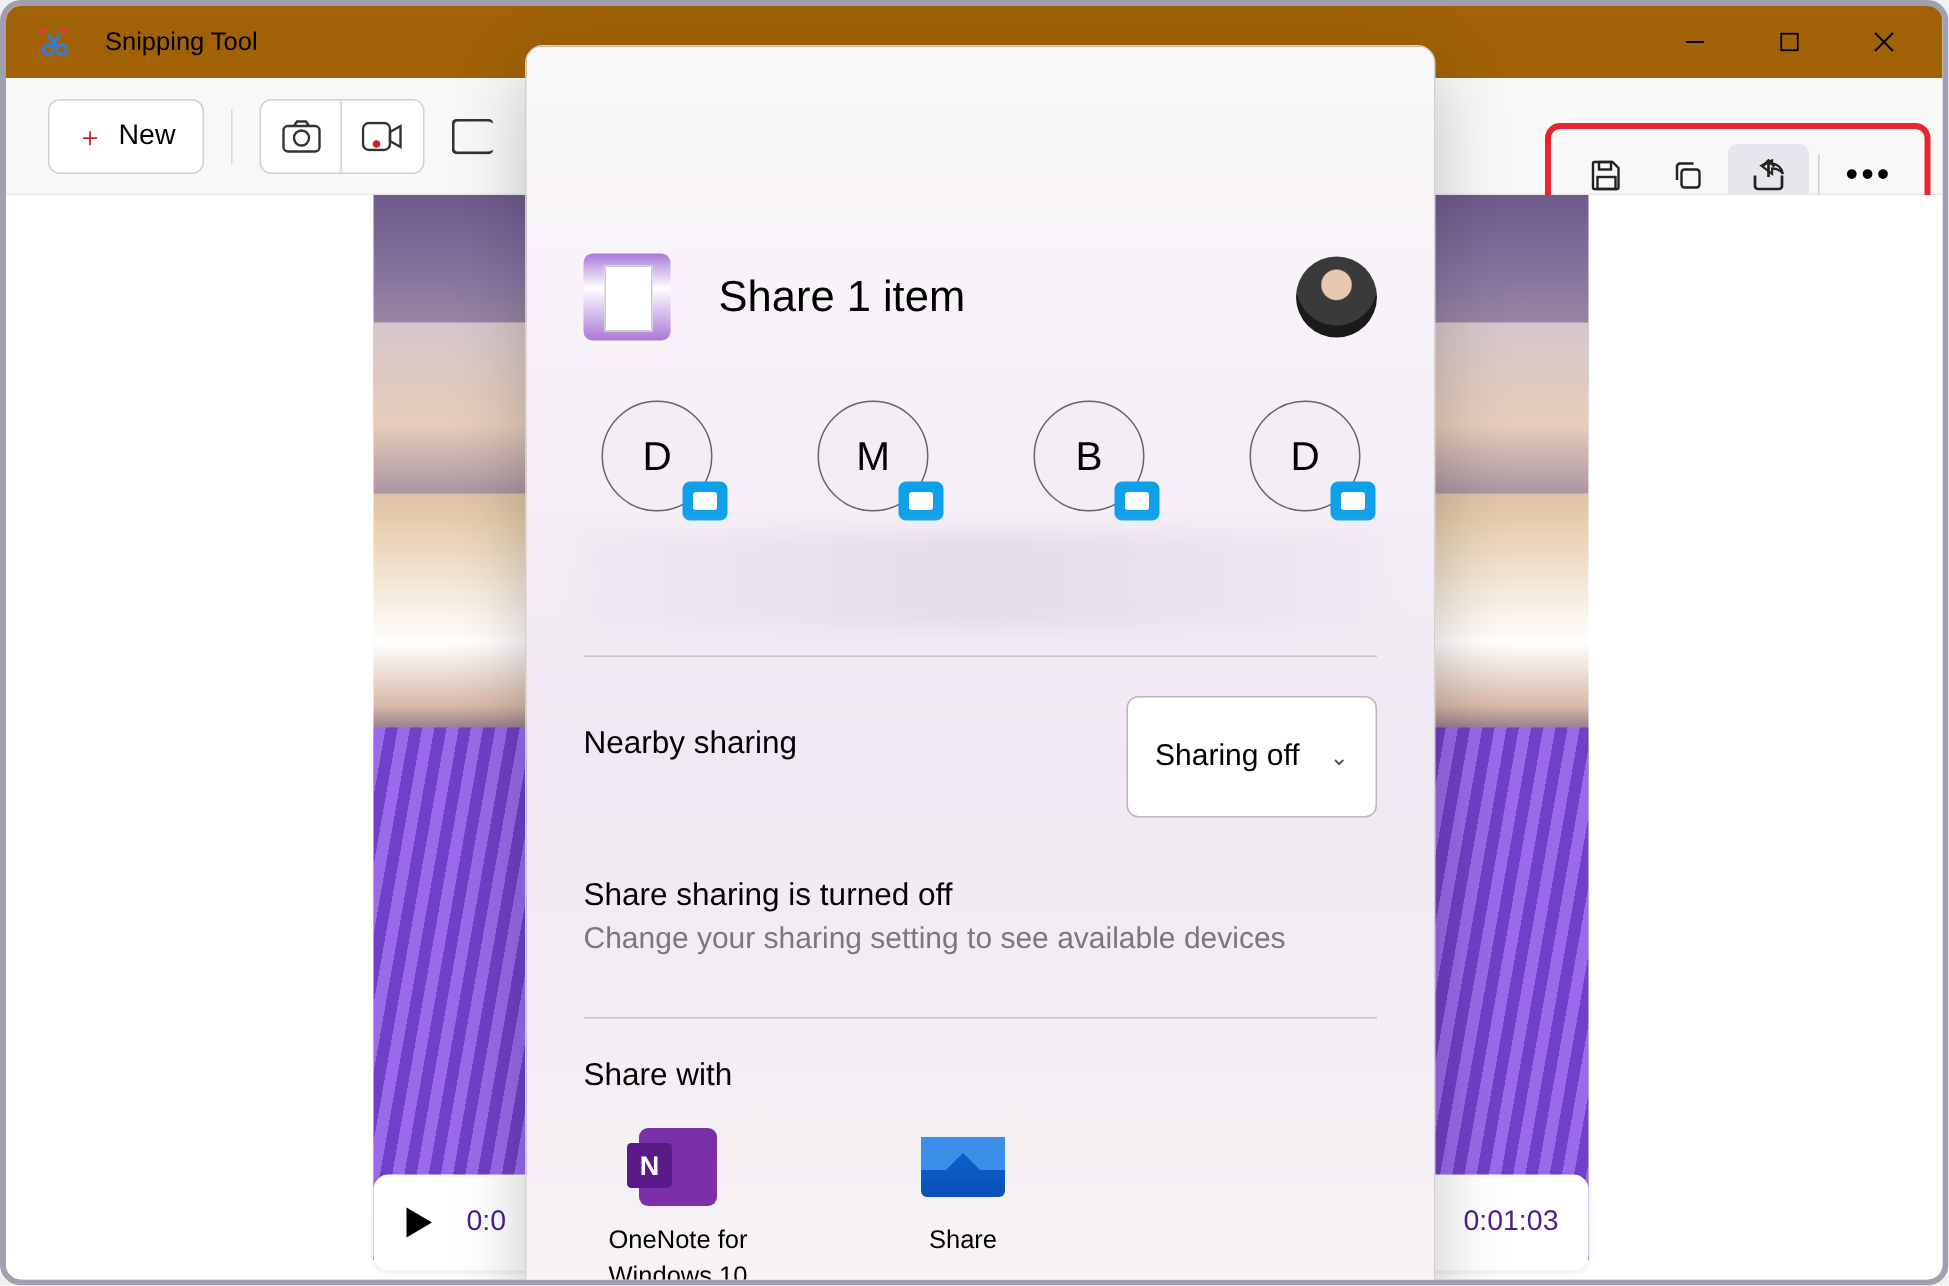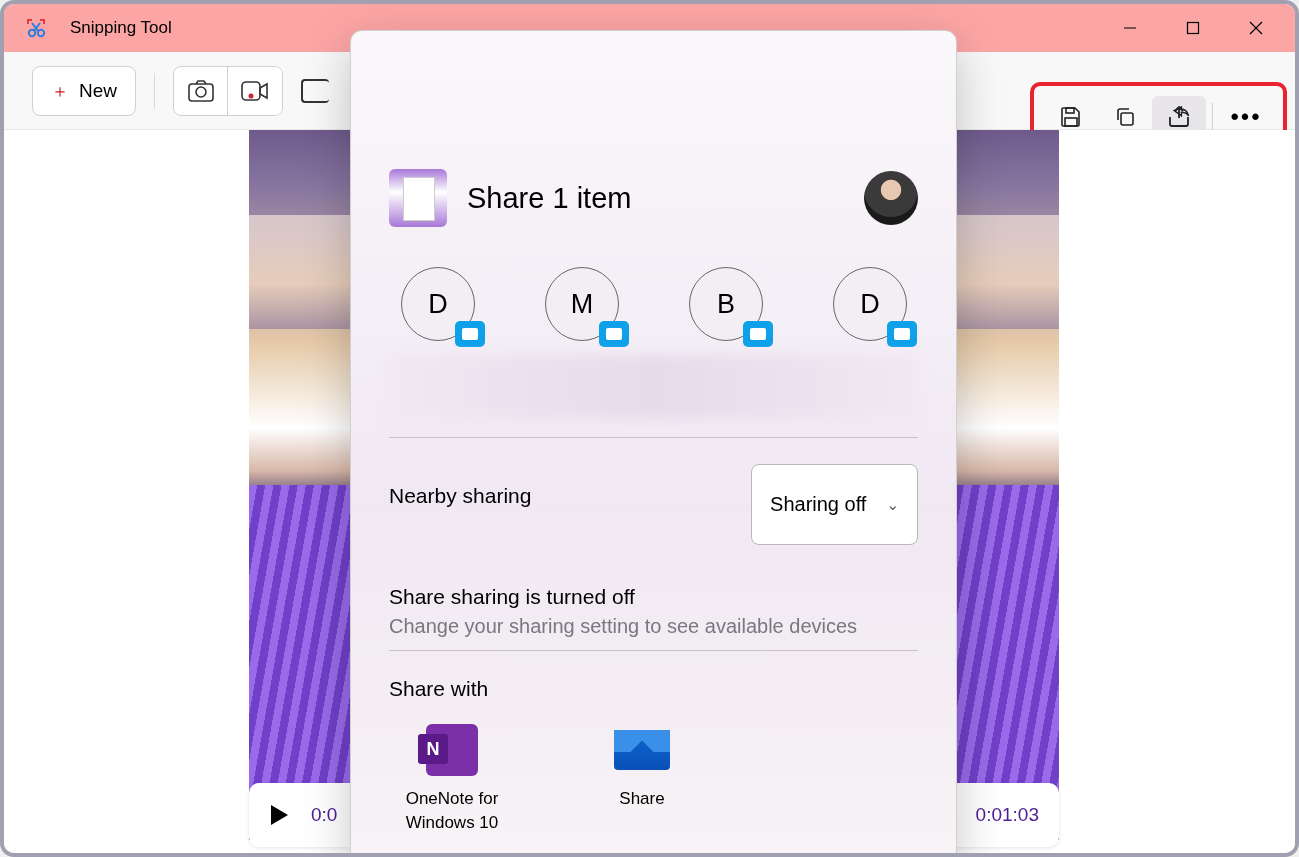--- a/index.html
+++ b/index.html
@@ -15,21 +15,21 @@
   border: 4px solid #a0a0b0;
   border-radius: 14px;
   position: relative;
   overflow: hidden;
 }
 .title-bar {
   height: 48px;
   display: flex;
   align-items: center;
   padding: 0 12px 0 20px;
-  background: #fca5a5;
+  background: #a16207;
 }
 .title-bar .app-icon { width: 24px; height: 24px; margin-right: 22px; }
 .title-bar .app-title { font-size: 17px; color: #000; font-weight: 400; }
 .win-controls { margin-left: auto; display: flex; gap: 8px; }
 .win-btn { width: 55px; height: 40px; display: flex; align-items: center; justify-content: center; color: #333; }
 .toolbar {
   height: 78px;
   display: flex;
   align-items: center;
   padding: 0 28px;
@@ -97,21 +97,21 @@
 
 .share-panel {
   position: absolute; left: 346px; top: -100px; width: 607px; height: 860px;
   background: linear-gradient(to bottom, #faf8fa 0%, #f4eef6 35%, #f0e8f2 55%, #f8f4f6 100%);
   border: 1px solid #d0d0d0; border-radius: 12px;
   box-shadow: 0 16px 48px rgba(0,0,0,0.22);
   padding: 0;
   overflow: hidden;
 }
 .share-inner { padding: 138px 38px 28px 38px; }
-.share-header { display: flex; align-items: center; gap: 20px; margin-bottom: 40px; position: relative; }
+.share-header { display: flex; align-items: center; gap: 32px; margin-bottom: 40px; position: relative; }
 .share-thumb {
   width: 58px; height: 58px; border-radius: 6px;
   background: linear-gradient(to bottom, #a878d8 0%, #fff 40%, #a878d8 100%);
   position: relative;
 }
 .share-thumb::after { content: ""; position: absolute; left: 14px; top: 8px; width: 30px; height: 42px; background: #fff; border: 1px solid #ccc; }
 .share-title { font-size: 29px; color: #000; font-weight: 400; }
 .share-avatar { width: 54px; height: 54px; border-radius: 50%; background: radial-gradient(circle at 50% 35%, #e8c8b0 22%, #3a3a3a 24% 60%, #1a1a1a 62%); position: absolute; right: 0; }
 
 .sect-label { font-size: 20px; color: #58585e; margin-bottom: 18px; }
@@ -133,21 +133,21 @@
 .hr { height: 1px; background: #c8c0ca; margin: 10px 0 26px 0; }
 
 .nearby-row { display: flex; align-items: center; justify-content: space-between; margin-bottom: 40px; }
 .dropdown {
   display: flex; align-items: center; gap: 20px;
   border: 1px solid #b8b8b8; border-radius: 8px; background: #fff;
   padding: 28px 18px; font-size: 20px; color: #000;
 }
 .chev { font-size: 15px; color: #555; }
 .nearby-msg { font-size: 21px; color: #000; margin-bottom: 6px; }
-.nearby-sub { font-size: 20px; color: #78787e; margin-bottom: 12px; }
+.nearby-sub { font-size: 20px; color: #78787e; margin-bottom: 40px; }
 
 .share-apps { display: flex; gap: 80px; padding-left: 8px; margin-top: 22px; }
 .share-app { display: flex; flex-direction: column; align-items: center; gap: 10px; width: 110px; }
 .app-icon-lg { width: 62px; height: 54px; display: flex; align-items: center; justify-content: center; }
 .app-label { font-size: 17px; color: #000; text-align: center; line-height: 1.4; }
 
 .onenote-ic { width: 52px; height: 52px; background: #7b2fa8; border-radius: 6px; position: relative; }
 .onenote-ic::before { content: "N"; position: absolute; left: -8px; top: 10px; width: 30px; height: 30px; background: #5a1a88; color: #fff; font-size: 18px; font-weight: 600; display: flex; align-items: center; justify-content: center; border-radius: 3px; }
 .mail-ic { width: 56px; height: 40px; background: linear-gradient(to bottom, #0b68d0, #0a50b8); border-radius: 4px; position: relative; }
 .mail-ic::before { content: ""; position: absolute; left: 0; top: 0; right: 0; height: 22px; background: linear-gradient(135deg, #3a90e8 49%, transparent 50%), linear-gradient(-135deg, #3a90e8 49%, transparent 50%); }

